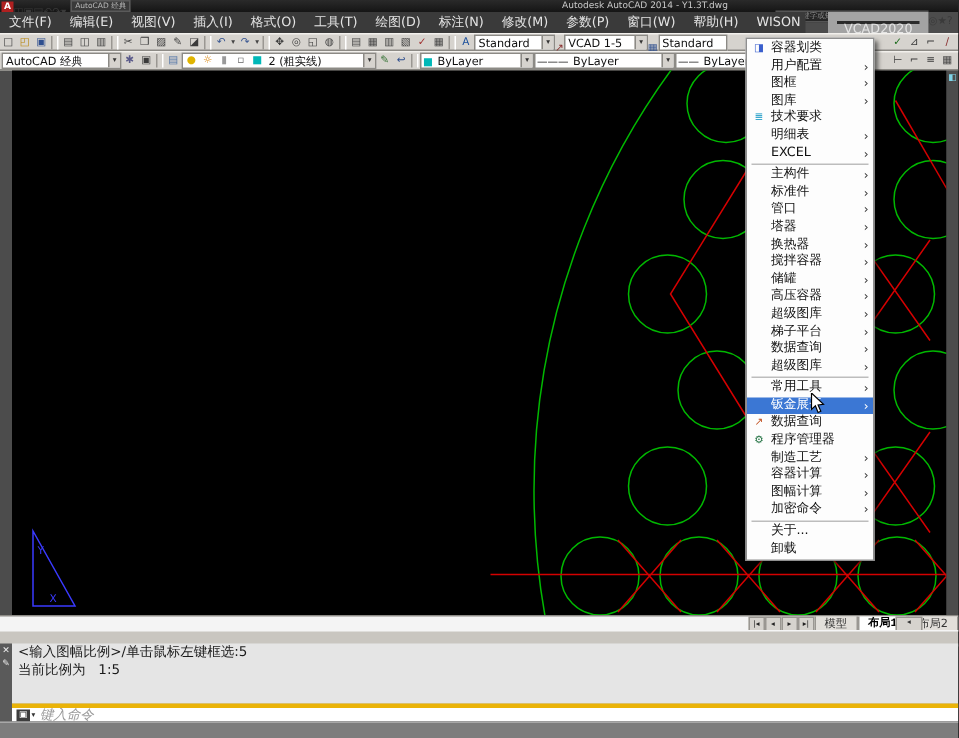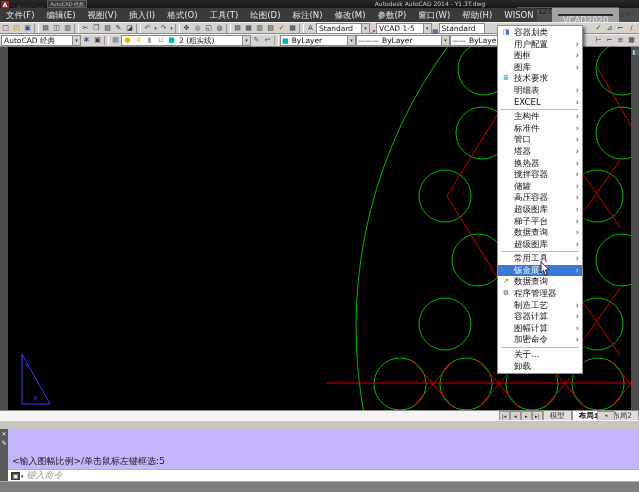--- a/index.html
+++ b/index.html
@@ -63,26 +63,26 @@
   .tab{padding:0 6px;line-height:10px;background:#e2dfda;border:1px solid #9a9792;color:#333;
     border-top:none;flex:0 0 auto;}
   .tab.active{background:#fff;font-weight:bold;color:#000;font-family:Liberation Mono, monospace;}
   #hscroll-thumb{position:absolute;left:597px;top:411px;width:16px;height:8px;background:#d6d3ce;
     border:1px solid #9a9792;font-size:5px;line-height:7px;text-align:center;color:#333;}
   
   #cmd-titlebar{position:absolute;left:0;top:420px;width:639px;height:9px;background:#c9c6c0;
     border-top:1px solid #f5f5f5;border-bottom:1px solid #7e7c78;}
   #cmd-strip{position:absolute;left:0;top:429px;width:8px;height:52px;background:#5a5a5a;
     color:#eee;font-size:6px;line-height:9px;text-align:center;}
-  #cmd-history{position:absolute;left:8px;top:429px;width:631px;height:40px;background:#c4b5fd;
-    color:#1a1a1a;font-size:9px;display:flex;flex-direction:column;justify-content:flex-end;
+  #cmd-history{position:absolute;left:8px;top:429px;width:631px;height:40px;background:#e5e5e5;
+    color:#1a1a1a;font-size:9px;display:flex;flex-direction:column;
     padding:0 0 2px 4px;box-sizing:border-box;}
   #cmd-history div{white-space:pre;line-height:12px;}
   #cmd-input{position:absolute;left:8px;top:469px;width:631px;height:12px;background:#fff;
-    border-top:1px solid #eab308;display:flex;align-items:center;padding-left:3px;box-sizing:border-box;}
+    border-top:3px solid #eab308;display:flex;align-items:center;padding-left:3px;box-sizing:border-box;}
   #cmd-kbd{width:9px;height:8px;background:#3d3d3d;color:#fff;font-size:6px;line-height:8px;
     text-align:center;}
   #cmd-caret{font-size:5px;color:#333;margin:0 3px 0 1px;}
   #cmd-placeholder{font-size:9px;color:#9a9a9a;font-style:italic;}
   
   #statusbar{position:absolute;left:0;top:481px;width:639px;height:11px;background:#7d7d7d;
     border-top:1px solid #a8a8a8;}
 </style>
 </head>
 <body>
@@ -321,20 +321,21 @@
     </div>
   <div id="hscroll-thumb">◂</div>
 
   <div id="cmd-titlebar"></div>
   <div id="cmd-strip">
     <div>✕</div>
     <div>✎</div>
   </div>
   <div id="cmd-history">
     <div>&lt;输入图幅比例&gt;/单击鼠标左键框选:5</div>
+    <div>当前比例为   1:5</div>
   </div>
   <div id="cmd-input">
     <div id="cmd-kbd">▣</div>
     <span id="cmd-caret">▾</span>
     <span id="cmd-placeholder">键入命令</span>
   </div>
 
   <div id="statusbar"></div>
 </div>
 

